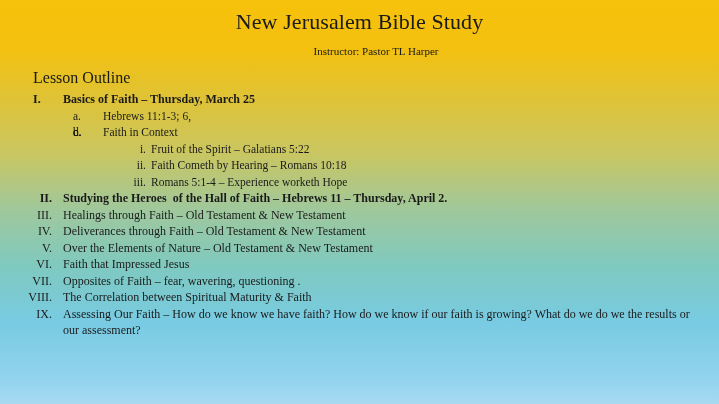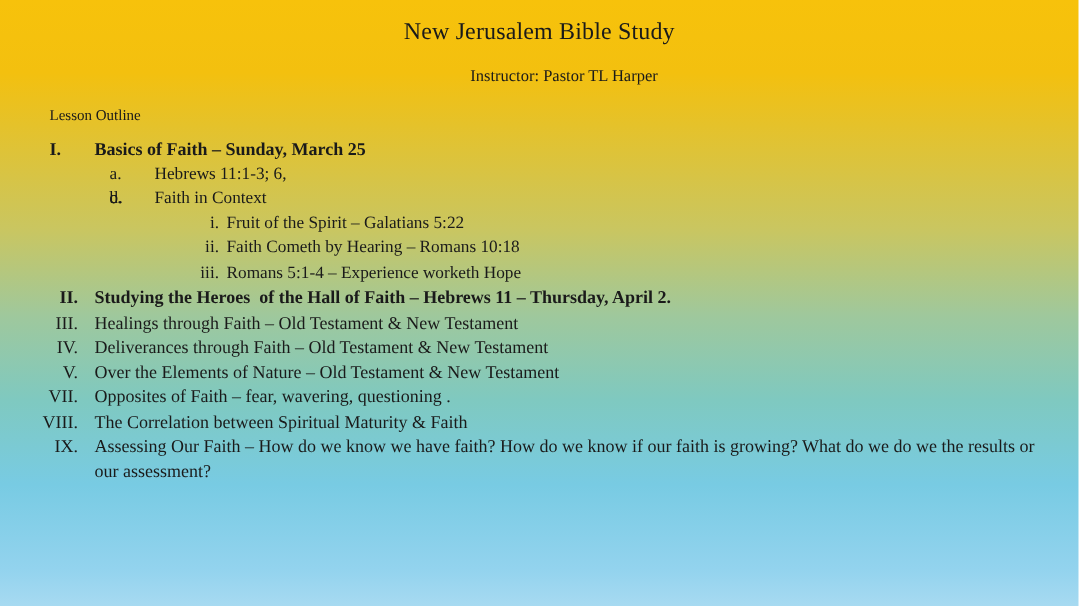--- a/index.html
+++ b/index.html
@@ -23,21 +23,21 @@
     height: 404px;
     box-sizing: border-box;
   }
 
   
   .header {
     text-align: center;
     padding-top: 9px;
   }
   .main-title {
-    font-size: 16px;
+    font-size: 22px;
     line-height: 25px;
     font-weight: normal;
     letter-spacing: 0.1px;
     margin: 0;
   }
   .topic-title {
     font-size: 20px;
     line-height: 27px;
     font-weight: bold;
     margin: 5px 0 0 0;
@@ -56,21 +56,21 @@
     font-weight: normal;
     padding-left: 33px;
   }
 
   
   .outline {
     margin: 11px 0 0 0;
     padding: 0 12px 0 33px;
   }
   .outline-label {
-    font-size: 10px;
+    font-size: 16px;
     line-height: 16px;
     margin-bottom: 5px;
   }
 
   .lvl1 {
     position: relative;
     font-size: 12px;
     line-height: 16.5px;
     padding-left: 30px;
     margin: 0;
@@ -141,21 +141,21 @@
   <div class="header">
     <div class="main-title">New Jerusalem Bible Study</div>
     <div class="instructor">Instructor: Pastor TL Harper</div>
   </div>
 
   <div class="outline">
     <div class="outline-label">Lesson Outline</div>
     <div id="outline-list">
         <div class="lvl1 bold">
           <span class="marker">I.</span>
-          <span class="cont nowrap-tight">Basics of Faith – Sunday, March 25</span>
+          <span class="cont nowrap-tight">Basics of Faith – Thursday, March 25</span>
         </div>
         <div class="lvl2"><span class="marker">a.</span><span class="cont nowrap-tight">Hebrews 11:1-3; 6,</span></div>
         <div class="lvl2"><span class="marker">b.</span></div>
         <div class="lvl2"><span class="marker">c.</span></div>
         <div class="lvl2"><span class="marker">d.</span><span class="cont nowrap-tight">Faith in Context</span></div>
         <div class="lvl3"><span class="marker">i.</span><span class="cont nowrap-tight">Fruit of the Spirit – Galatians 5:22</span></div>
         <div class="lvl3"><span class="marker">ii.</span><span class="cont nowrap-tight">Faith Cometh by Hearing – Romans 10:18</span></div>
         <div class="lvl3"><span class="marker">iii.</span><span class="cont nowrap-tight">Romans 5:1-4 – Experience worketh Hope</span></div>
         <div class="lvl1 bold ralign">
           <span class="marker">II.</span>
@@ -167,20 +167,24 @@
         </div>
         <div class="lvl1 ralign">
           <span class="marker">IV.</span>
           <span class="cont nowrap-tight">Deliverances through Faith – Old Testament &amp; New Testament</span>
         </div>
         <div class="lvl1 ralign">
           <span class="marker">V.</span>
           <span class="cont nowrap-tight">Over the Elements of Nature – Old Testament &amp; New Testament</span>
         </div>
         <div class="lvl1 ralign">
+          <span class="marker">VI.</span>
+          <span class="cont nowrap-tight">Faith that Impressed Jesus</span>
+        </div>
+        <div class="lvl1 ralign">
           <span class="marker">VII.</span>
           <span class="cont nowrap-tight">Opposites of Faith – fear, wavering, questioning .</span>
         </div>
         <div class="lvl1 ralign">
           <span class="marker">VIII.</span>
           <span class="cont nowrap-tight">The Correlation between Spiritual Maturity &amp; Faith</span>
         </div>
         <div class="lvl1 ralign">
           <span class="marker">IX.</span>
           <span class="cont nowrap-tight">Assessing Our Faith – How do we know we have faith? How do we know if our faith is growing? What do we do we the results or our assessment?</span>

